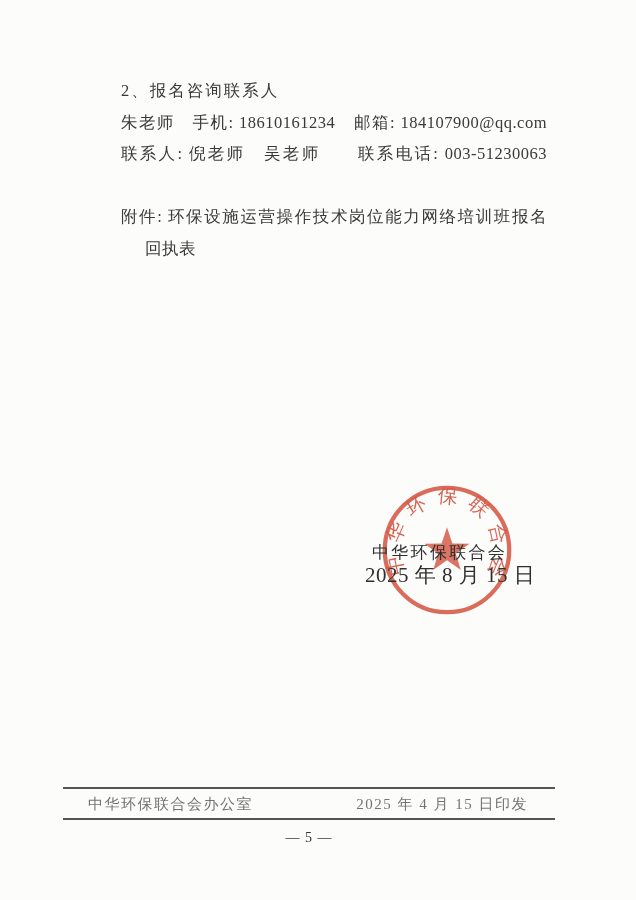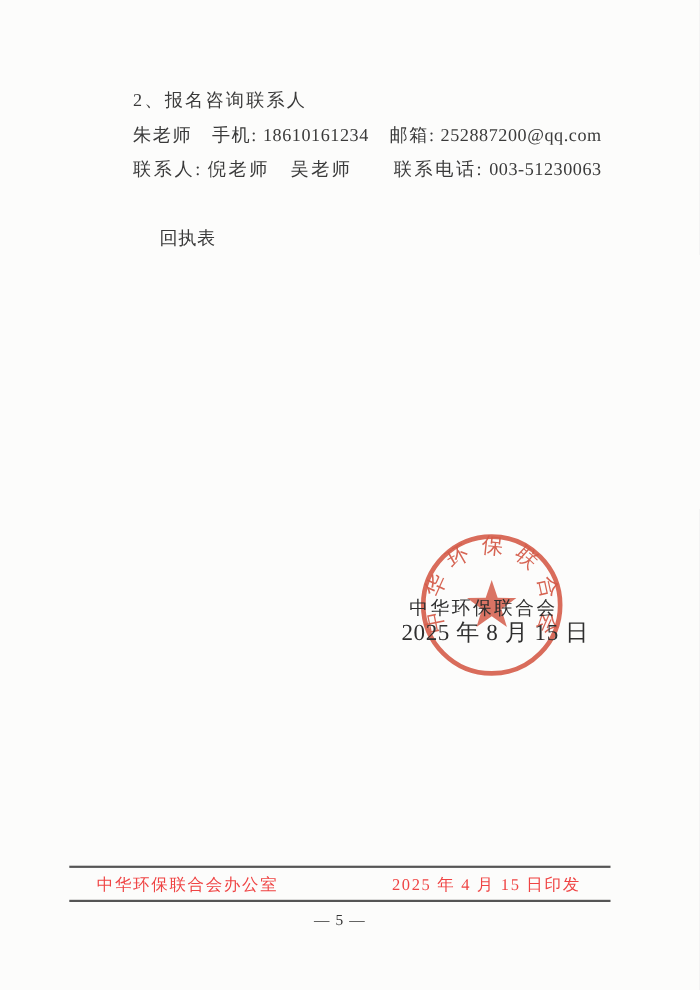--- a/index.html
+++ b/index.html
@@ -82,44 +82,45 @@
     position:absolute;
     left:63px; top:791px;
     width:492px; height:27px;
     display:flex;
     justify-content:space-between;
     align-items:center;
     padding:0 27px 0 25px;
     box-sizing:border-box;
     font-size:15px;
     letter-spacing:1.5px;
-    color:#ef4444;
+    color:#737373;
     white-space:pre;
   }
   .page-number {
     position:absolute;
     left:63px; top:830px;
     width:492px;
     text-align:center;
     font-size:14px;
     letter-spacing:1px;
     color:#333;
     white-space:pre;
   }
 </style>
 </head>
 <body>
 
 <div class="page">
 
   <div class="body-text">
     <div class="bodyline wide">2、报名咨询联系人</div>
-    <div class="bodyline just">朱老师　手机: 18610161234　邮箱: 252887200@qq.com</div>
+    <div class="bodyline just">朱老师　手机: 18610161234　邮箱: 184107900@qq.com</div>
     <div class="bodyline just">联系人: 倪老师　吴老师　　联系电话: 003-51230063</div>
     <div class="spacer"></div>
+    <div class="bodyline just">附件: 环保设施运营操作技术岗位能力网络培训班报名</div>
     <div class="bodyline indent">回执表</div>
   </div>
 
   <svg class="seal" viewBox="0 0 140 140">
     <defs>
       <path id="sealArc" d="M 29.05 98.7 A 50 50 0 1 1 110.95 98.7" fill="none"></path>
     </defs>
     <circle cx="70" cy="70" r="66" fill="none" stroke-width="4.5" stroke-opacity="0.9" stroke="#cf4631"></circle>
     <polygon points="70,46 75.76,63.07 93.78,63.27 79.32,74.03 84.69,91.22 70,80.8 55.31,91.22 60.68,74.03 46.22,63.27 64.24,63.07" fill-opacity="0.85" fill="#cf4631"></polygon>
     <text class="arcText" fill="#cf4631">

